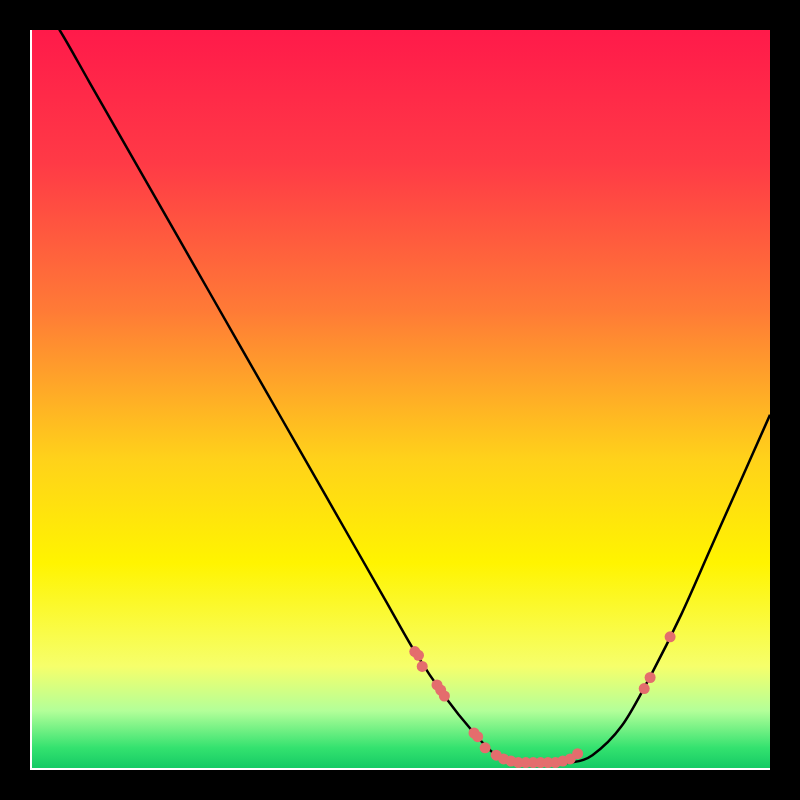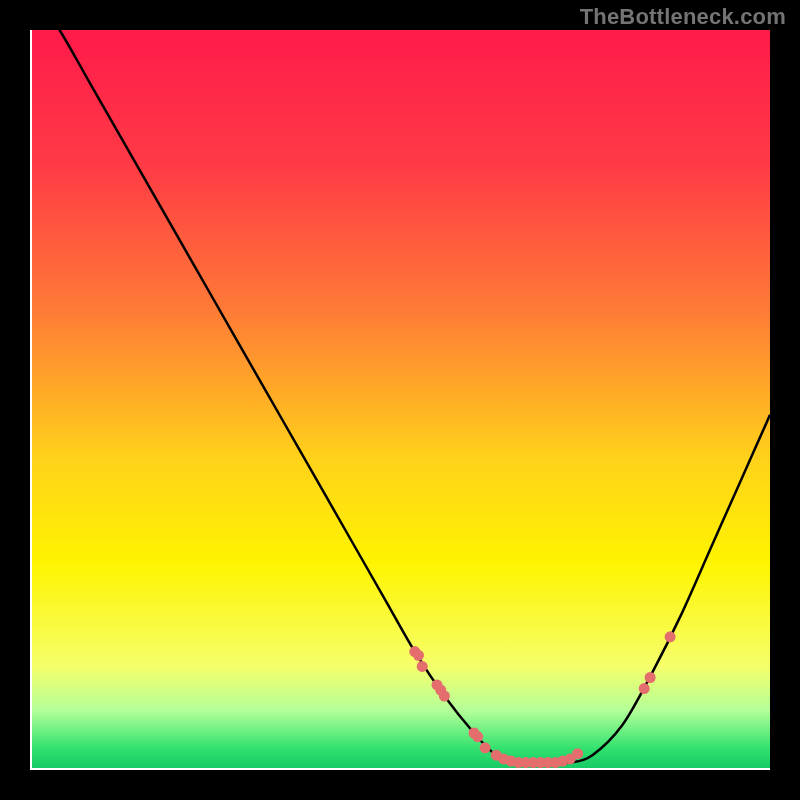--- a/index.html
+++ b/index.html
@@ -49,21 +49,20 @@
     width: 740px;
     height: 740px;
     display: block;
   }
 </style>
 </head>
 <body>
 
 <div class="container">
 
-  <div class="watermark">TheBottleneck.com</div>
 
   <svg class="chart" viewBox="0 0 740 740" preserveAspectRatio="none">
     <defs>
       <linearGradient id="bg-grad" x1="0" y1="0" x2="0" y2="1">
           <stop offset="0%" stop-color="#ff1a4a"></stop>
           <stop offset="18%" stop-color="#ff3a46"></stop>
           <stop offset="38%" stop-color="#ff7b36"></stop>
           <stop offset="57.99999999999999%" stop-color="#ffd21a"></stop>
           <stop offset="72%" stop-color="#fff400"></stop>
           <stop offset="86%" stop-color="#f6ff6b"></stop>

